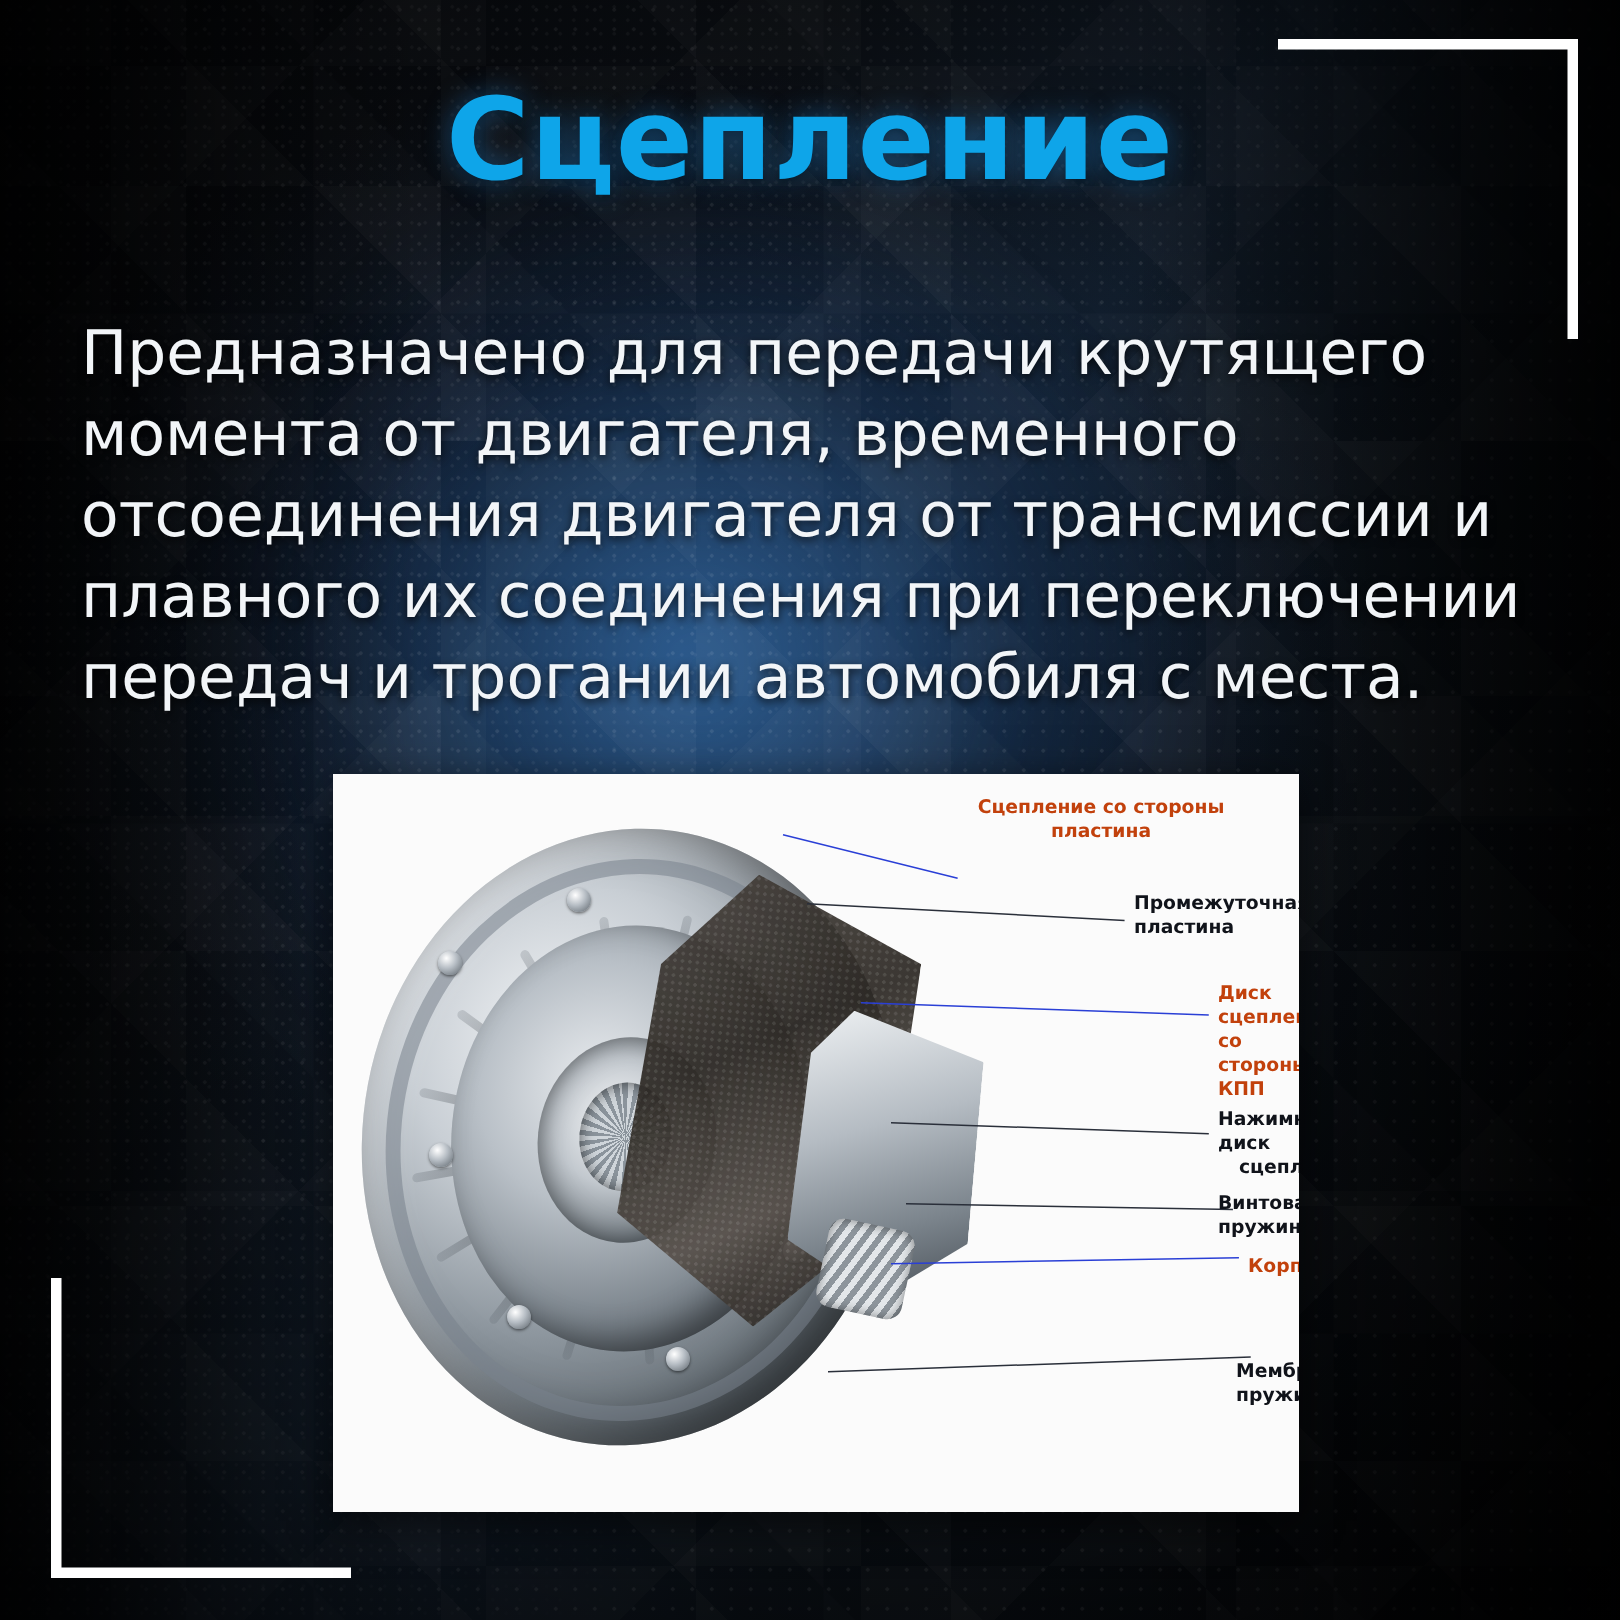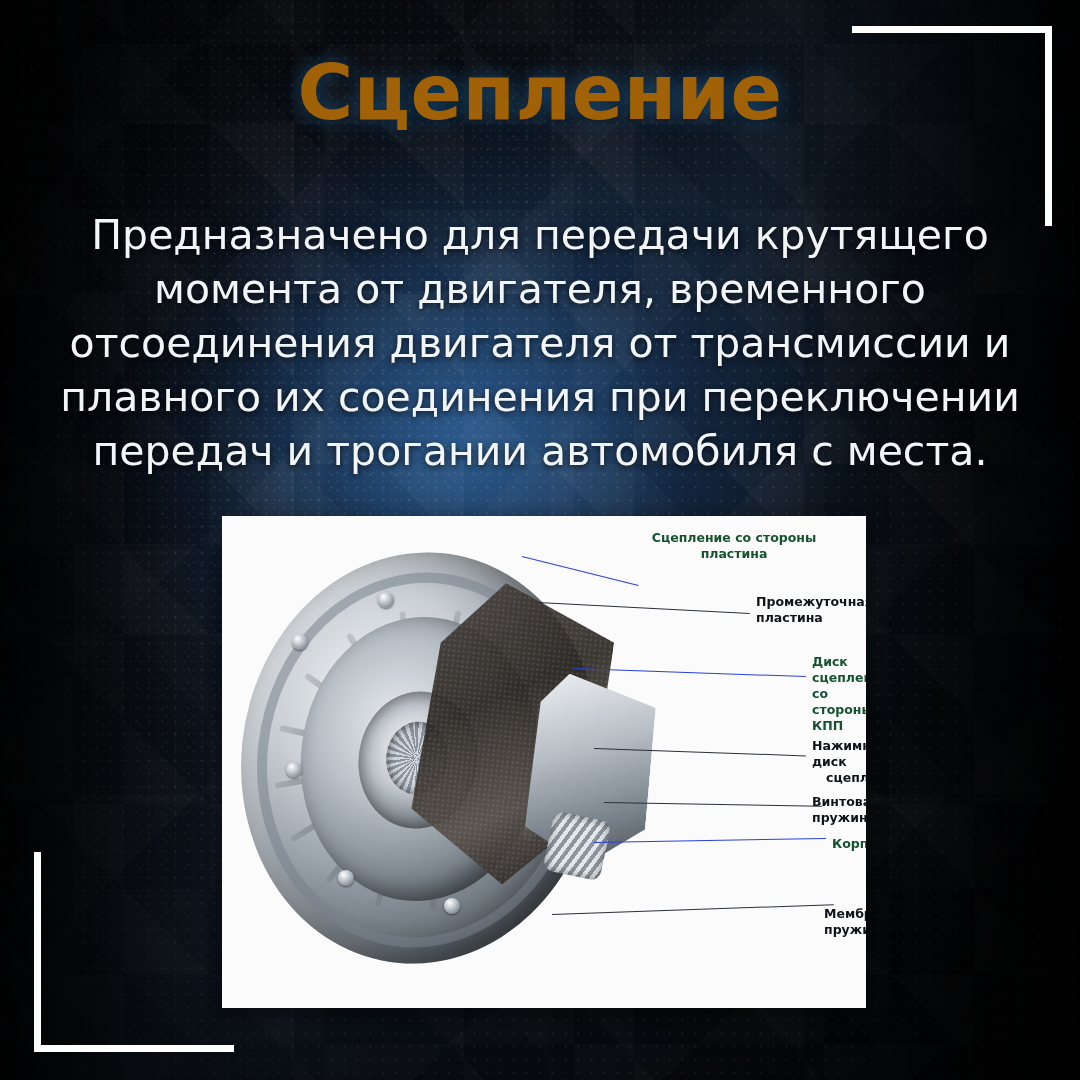--- a/index.html
+++ b/index.html
@@ -93,30 +93,30 @@
   }
 
   
   .title {
     position: absolute;
     top: 48px; left: 0; right: 0;
     text-align: center;
     font-size: 76px;
     font-weight: bold;
     letter-spacing: 0.5px;
-    color: #a16207;
+    color: #0ea5e9;
     text-shadow: 0 0 18px rgba(35,120,190,0.55), 0 2px 6px rgba(0,0,0,0.7);
     font-family: "DejaVu Sans", sans-serif;
   }
 
   
   .lede {
     position: absolute;
     top: 208px; left: 54px; right: 54px;
-    text-align: center;
+    text-align: left;
     color: #f2f5f8;
     font-size: 41px;
     line-height: 54px;
     font-family: "DejaVu Sans", sans-serif;
     text-shadow: 0 2px 6px rgba(0,0,0,0.75);
   }
 
   
   .figure {
     position: absolute;
@@ -230,21 +230,21 @@
   }
 
   
   .label {
     position: absolute;
     font-family: "DejaVu Sans", sans-serif;
     font-size: 12.5px;
     font-weight: bold;
     line-height: 16px;
   }
-  .label.blue { color: #14532d; }
+  .label.blue { color: #c2410c; }
   .label.black { color: #10131a; }
   .leader {
     position: absolute;
     background: #2a2f3a;
     height: 1px;
     transform-origin: 0 50%;
   }
   .leader.blue { background: #2a3fd6; }
 </style>
 </head>

